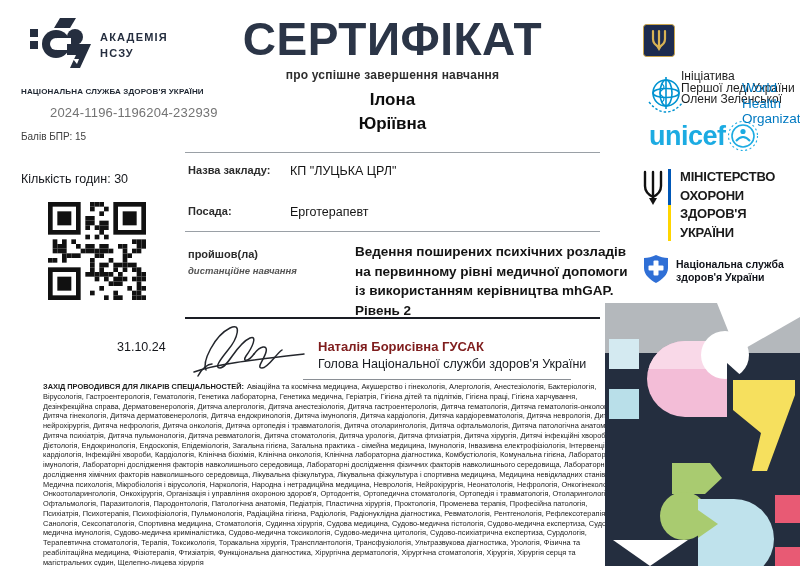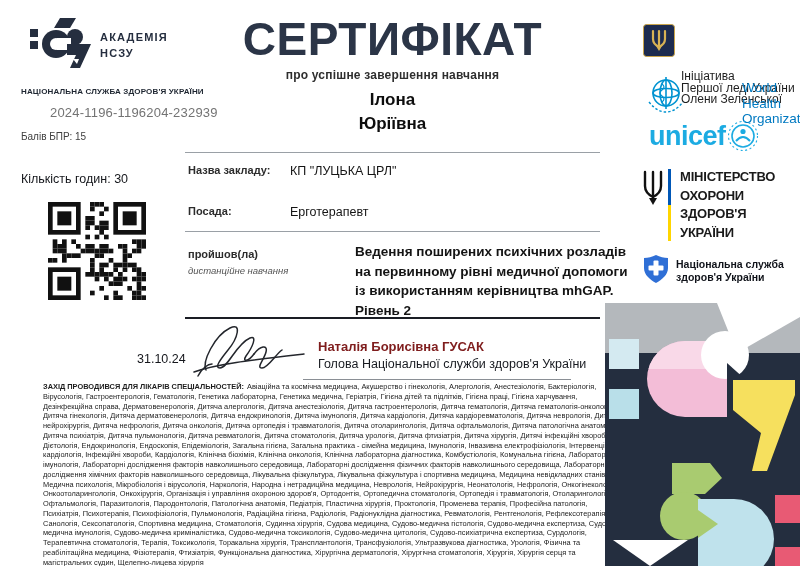--- a/index.html
+++ b/index.html
@@ -6,35 +6,35 @@
   html,body { width:800px; height:566px; }
   body { font-family:"Liberation Sans", sans-serif; background:#ffffff; position:relative; overflow:hidden; color:#111; }
   .abs { position:absolute; }
 
   
   .org-name { left:21px; top:87px; font-size:8px; font-weight:bold; letter-spacing:.15px; color:#1d2530; }
   .cert-num { left:21px; top:105px; font-size:13px; color:#737373; letter-spacing:.2px;margin-left:29px; }
   .bpr      { left:21px; top:131px; font-size:10px; color:#404040; }
   .hours    { left:21px; top:156px; font-size:12.5px; color:#15171c;margin-top:16px; }
   .qr       { left:48px; top:202px; }
-  .date     { left:117px; top:352px; font-size:12.5px; color:#15171c;margin-left:20px; }
+  .date     { left:117px; top:340px; font-size:12.5px; color:#15171c; }
 
   
   .title    { left:185px; top:12px; width:415px; text-align:center; font-size:46px; font-weight:bold; color:#2b3547; letter-spacing:.5px; }
   .subtitle { left:185px; top:68px; width:415px; text-align:center; font-size:12px; font-weight:bold; color:#2e2e2e; letter-spacing:.2px; }
   .names    { left:185px; top:88px; width:415px; text-align:center; font-size:17px; font-weight:bold; color:#0d0d0d; line-height:24px; }
   .rule     { height:1px; background:#9aa0a6; left:185px; width:415px; }
   .rule-1   { top:152px; }
   .rule-2   { top:231px; }
   .rule-3   { top:317px; height:2px; background:#1a1d24; }
   .f-label  { left:188px; font-size:11px; font-weight:bold; color:#2c2c2c; }
   .f-value  { left:290px; font-size:12.5px; color:#141414; }
   .row1 { top:164px; } .row2 { top:205px; }
   .train-label { left:188px; top:247px; width:130px; font-size:11px; font-weight:bold; color:#2c2c2c; line-height:14px; }
-  .train-note  { font-size:9.5px; font-weight:normal; font-style:italic; color:#555; margin-top:3px; }
+  .train-note  { font-size:9.5px; font-weight:bold; font-style:italic; color:#555; margin-top:3px; }
   .topic    { left:320px; top:242px; width:280px; font-size:13.5px; font-weight:bold; color:#141414; line-height:19.5px;margin-left:35px; }
   .sig-svg  { left:192px; top:324px; }
   .sig-name { left:318px; top:339px; font-size:13px; font-weight:bold; color:#7f1d1d; }
   .sig-title{ left:318px; top:357px; font-size:12.5px; color:#181b21; }
   .sig-rule { left:303px; top:379px; width:268px; height:1px; background:#8a8f95; }
 
   
   .footer { left:20px; top:382px; width:582px; font-size:7.4px; line-height:9.75px; color:#1c1c1c;margin-left:23px; }
   .footer b { margin-right:3px; }
 

